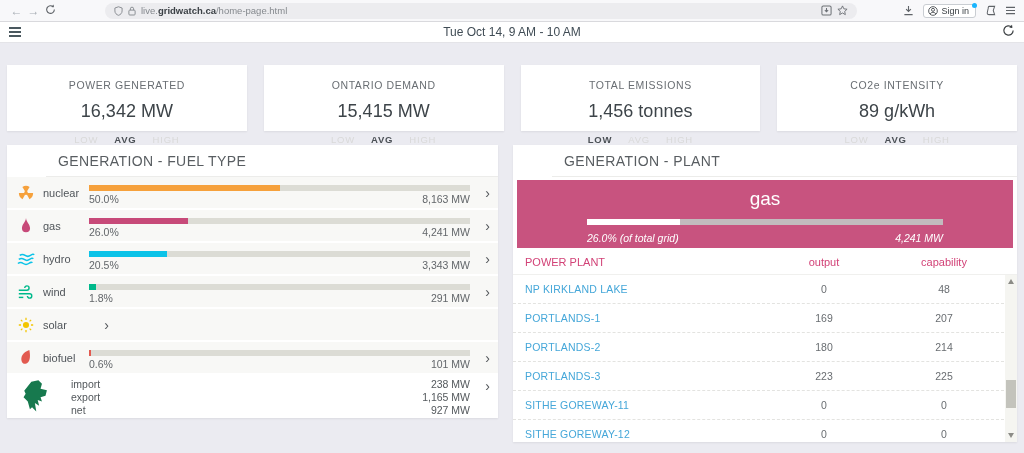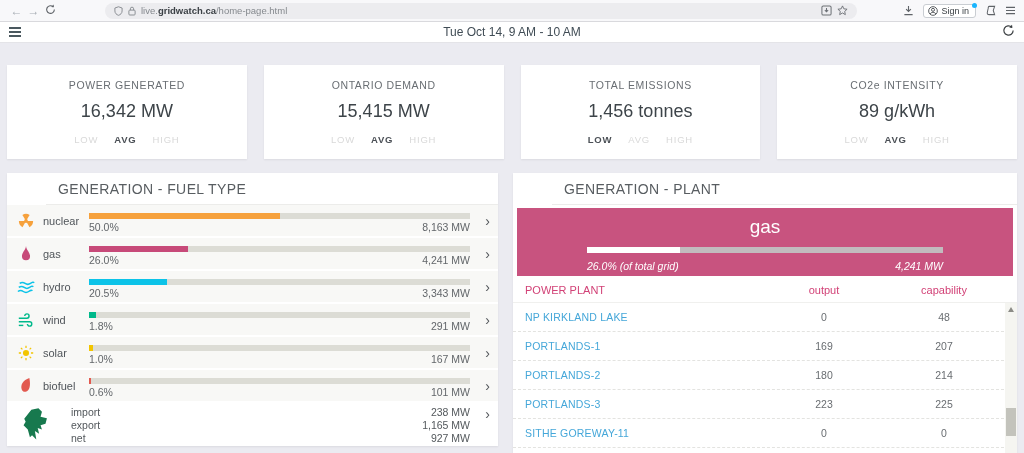--- a/index.html
+++ b/index.html
@@ -26,21 +26,21 @@
   .pagehead { height:21px; background:#fff; border-bottom:1px solid #e4e4e8;
     display:flex; align-items:center; padding:0 9px; position:relative; }
   .burger { width:12px; cursor:pointer; }
   .burger div { height:2px; background:#4a585f; margin:2px 0; }
   .date { position:absolute; left:0; right:0; text-align:center; font-size:12px; color:#404c55; }
   .pg-reload { margin-left:auto; cursor:pointer; z-index:1; }
 
   
   .content { padding:22px 7px 0; }
   .cards { display:flex; gap:17px; }
-  .card { flex:1; background:#fff; height:94px; box-shadow:0 1px 2px rgba(0,0,0,.07);
+  .card { flex:1; background:#fff; height:66px; box-shadow:0 1px 2px rgba(0,0,0,.07);
     text-align:center; padding-top:14px; }
   .card-title { font-size:10.5px; letter-spacing:.6px; color:#696e73; }
   .card-value { font-size:18px; color:#3d4449; margin-top:10px; }
   .card-levels { margin-top:12px; display:flex; justify-content:center; gap:16px;
     font-size:9.5px; letter-spacing:.8px; color:#d9d9d9; }
   .card-levels .active { color:#4b5056; font-weight:bold; }
 
   .main { display:flex; gap:15px; margin-top:14px; align-items:flex-start; }
   .panel { background:#fff; box-shadow:0 1px 2px rgba(0,0,0,.07); }
   .panel-h { font-size:14px; letter-spacing:.4px; color:#585d61; padding:8px 12px 7px;
@@ -291,29 +291,20 @@
   </div>
 
   <div class="fuel-row">
     <span class="fuel-icon" style="color: rgb(242, 197, 0);">
               <svg viewBox="0 0 20 20" stroke="currentColor" fill="currentColor" stroke-width="1.4">
                 <circle cx="10" cy="10" r="3.4" stroke="none"></circle>
                 <path d="M10 2 V4.5 M10 15.5 V18 M2 10 H4.5 M15.5 10 H18 M4.3 4.3 L6 6 M14 14 L15.7 15.7 M15.7 4.3 L14 6 M6 14 L4.3 15.7" fill="none"></path>
               </svg>
             </span>
     <span class="fuel-label">solar</span>
-    <span class="fuel-mid">
-      <span class="track" style="display:block">
-                <span class="fill" style="display: block; width: 1%; background: rgb(242, 197, 0);"></span>
-              </span>
-      <span class="fuel-stats" style="display:flex">
-        <span>1.0%</span>
-        <span>167 MW</span>
-      </span>
-    </span>
     <span class="chev">›</span>
   </div>
 
   <div class="fuel-row">
     <span class="fuel-icon" style="color: rgb(226, 90, 80);">
               <svg viewBox="0 0 20 20" fill="currentColor">
                 <path d="M15.5 2 C8 3 4.5 7 4.5 12 c0 3 1.8 4.2 3.8 4.2 c4.7 0 7.2-6 7.2-14.2 Z" transform="rotate(-12 10 10)"></path>
               </svg>
             </span>
     <span class="fuel-label">biofuel</span>

